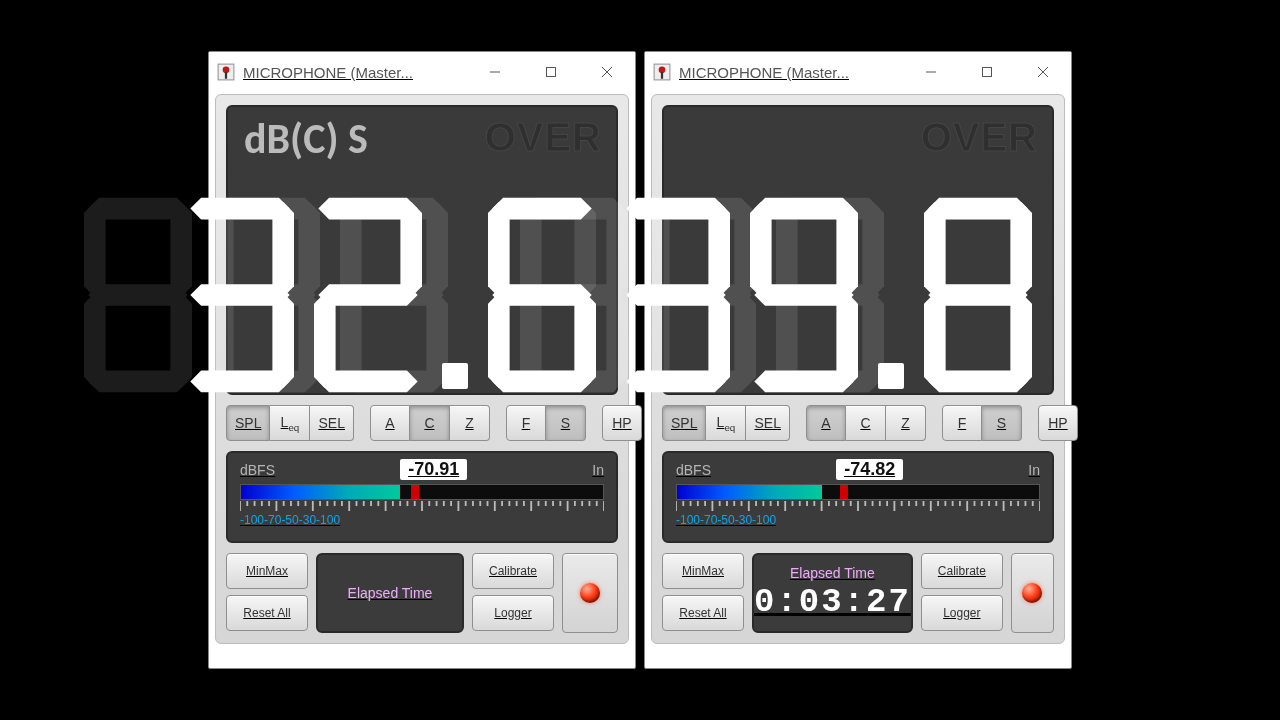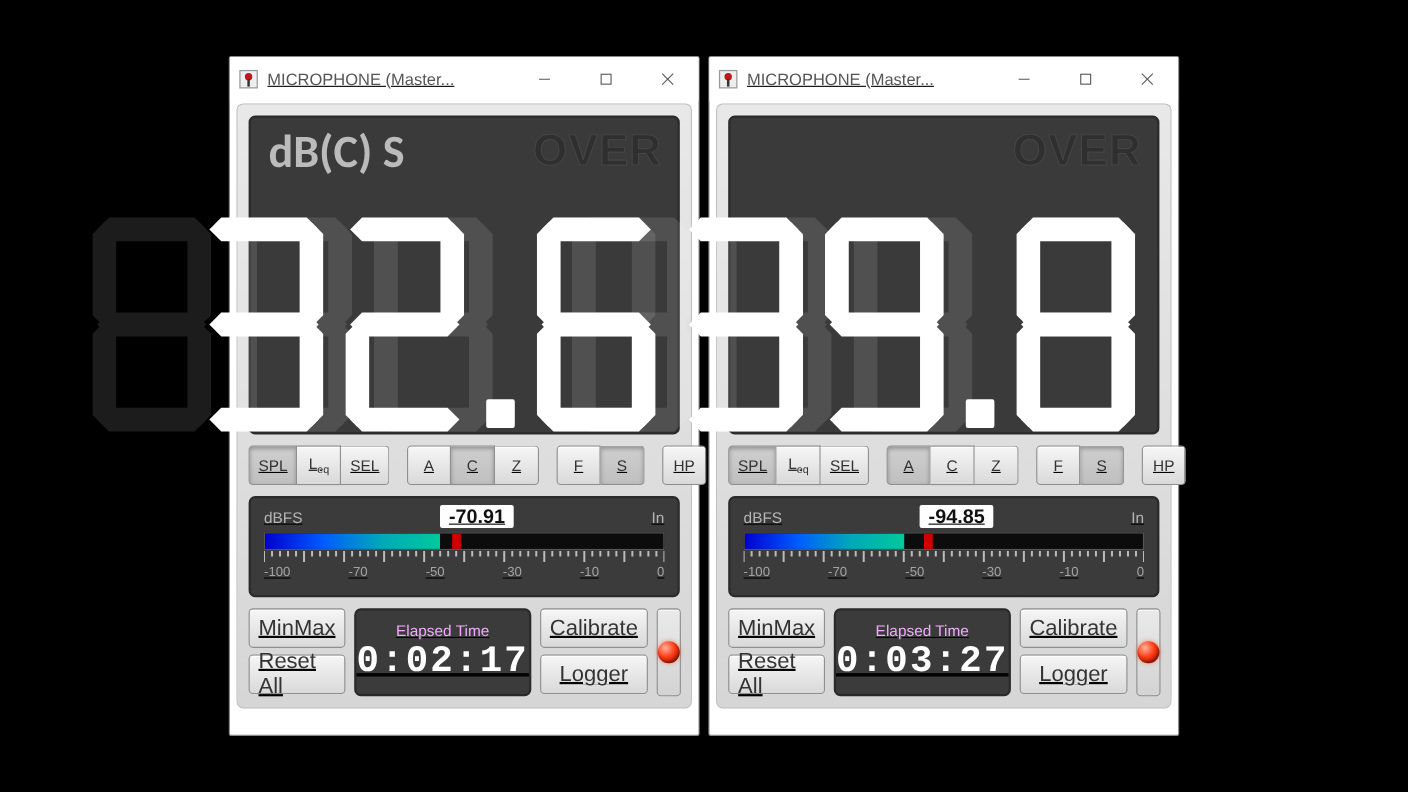--- a/index.html
+++ b/index.html
@@ -133,21 +133,21 @@
     border: 1px solid #8f8f8f;
     border-radius: 4px;
     height: 36px;
     min-width: 40px;
     padding: 0 8px;
     font-size: 14px;
     color:#333;
     display:flex; align-items:center; justify-content:center;
     box-shadow: inset 0 1px 0 #fff;
   }
-  .btn.wide { min-width: 82px; font-size:20px; }
+  .btn.wide { min-width: 82px; font-size:12px; }
   .btn.pressed {
     background: linear-gradient(#cfcfcf,#bfbfbf);
     box-shadow: inset 0 2px 4px rgba(0,0,0,0.3);
   }
   .group .btn { border-radius:0; border-left-width:0; }
   .group .btn:first-child { border-radius:4px 0 0 4px; border-left-width:1px; }
   .group .btn:last-child { border-radius:0 4px 4px 0; }
   .spacer { flex:1; }
   .spacer-sm { width:52px; }
 
@@ -190,22 +190,22 @@
     position:absolute; top:0; bottom:0; width:8px;
     background:#d00000;
   }
   .ticks {
     height: 12px;
     position: relative;
     margin-top:1px;
   }
   .ticks svg { width:100%; height:12px; display:block; }
   .scale {
-    display:flex; justify-content:space-between;
-    font-size:12px; color:#a3a3a3;
+    display:flex; justify-content:flex-start;
+    font-size:12px; color:#0ea5e9;
     margin-top:0px;
     font-family: Arial, sans-serif;
   }
 
   
   .bottom {
     display:flex; align-items:stretch; gap:8px;
     height: 80px;
   }
   .col-btns { display:flex; flex-direction:column; gap:6px; }
@@ -479,21 +479,20 @@
         <div class="col-btns">
           <div class="btn wide">
               <span>MinMax</span>
             </div>
           <div class="btn wide">
               <span>Reset All</span>
             </div>
         </div>
         <div class="elapsed">
           <div class="lbl">Elapsed Time</div>
-          <div class="time">0:02:17</div>
         </div>
         <div class="col-btns">
           <div class="btn wide">
               <span>Calibrate</span>
             </div>
           <div class="btn wide">
               <span>Logger</span>
             </div>
         </div>
         <div class="rec">
@@ -656,21 +655,21 @@
         </div>
         <div class="spacer"></div>
         <div class="btn">
             <span>HP</span>
           </div>
       </div>
 
       <div class="level">
         <div class="hdr">
           <span>dBFS</span>
-          <span class="val">-94.85</span>
+          <span class="val">-74.82</span>
           <span>In</span>
         </div>
         <div class="meter-track">
           <div class="meter-fill" style="width:40%"></div>
           <div class="meter-peak" style="left:45%"></div>
         </div>
         <div class="ticks">
             <svg viewBox="0 0 100 12" preserveAspectRatio="none">
               <line x1="0" y1="0" x2="0" y2="10" stroke="#bbb" stroke-width="0.5"></line>
               <line x1="2" y1="0" x2="2" y2="5" stroke="#bbb" stroke-width="0.5"></line>

